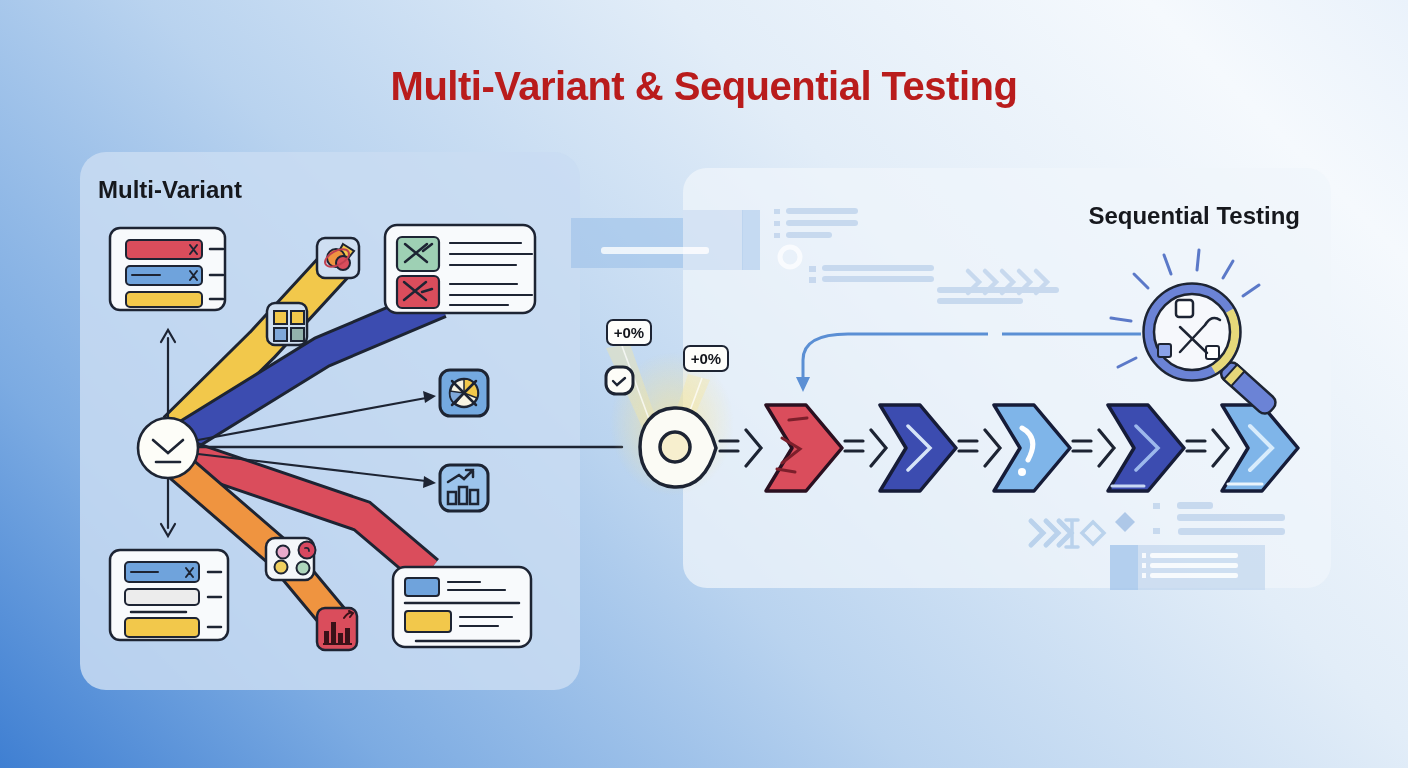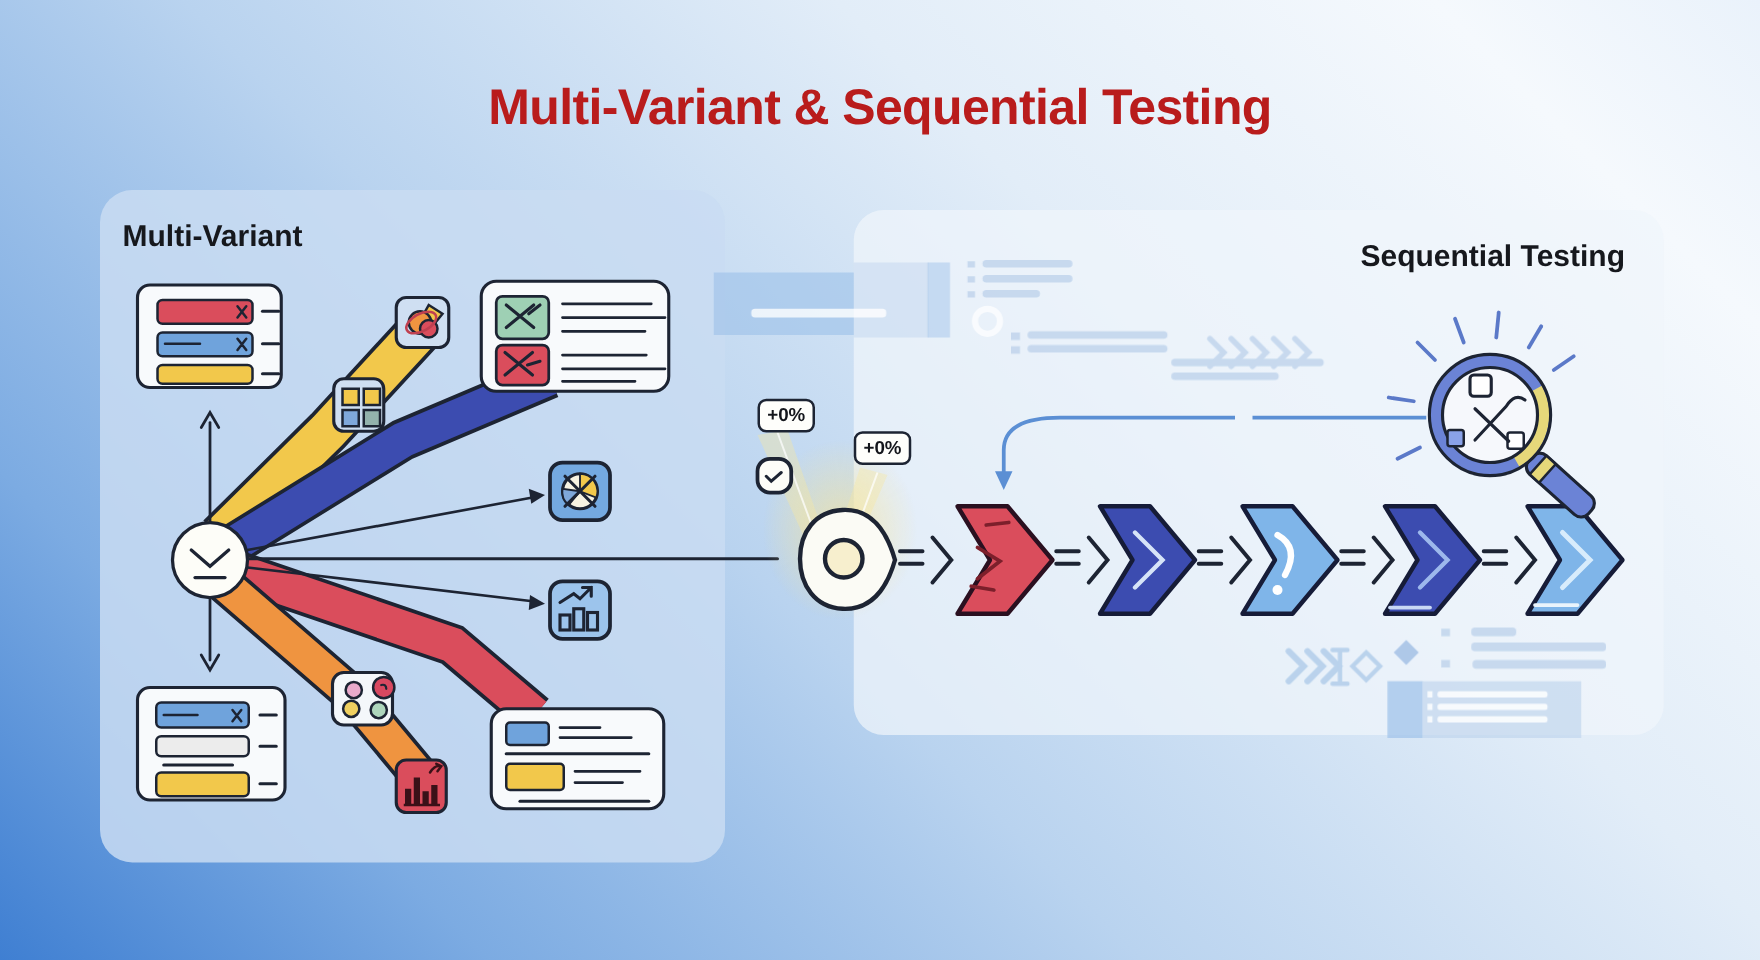--- a/index.html
+++ b/index.html
@@ -16,21 +16,21 @@
   .panel-left{
     left:80px;top:152px;width:500px;height:538px;border-radius:26px;
     background:rgba(201,220,242,0.85);
   }
   .panel-right{
     left:683px;top:168px;width:648px;height:420px;border-radius:24px;
     background:rgba(240,245,251,0.72);
   }
   .panel-label{font-size:24px;font-weight:700;color:#16181d;}
   .lbl-left{left:98px;top:176px;}
-  .lbl-right{right:108px;top:192px;}
+  .lbl-right{right:108px;top:202px;}
   .badge{
     width:46px;height:27px;border:2.5px solid var(--ink,#1d2433);border-radius:7px;
     background:#fefefb;display:flex;align-items:center;justify-content:center;
     font-size:15px;font-weight:700;color:#14161c;box-sizing:border-box;
   }
   .badge1{left:606px;top:319px;}
   .badge2{left:683px;top:345px;}
   svg .ln{fill:none;stroke:var(--ink,#1d2433);stroke-linecap:round;}
 </style>
 </head>

